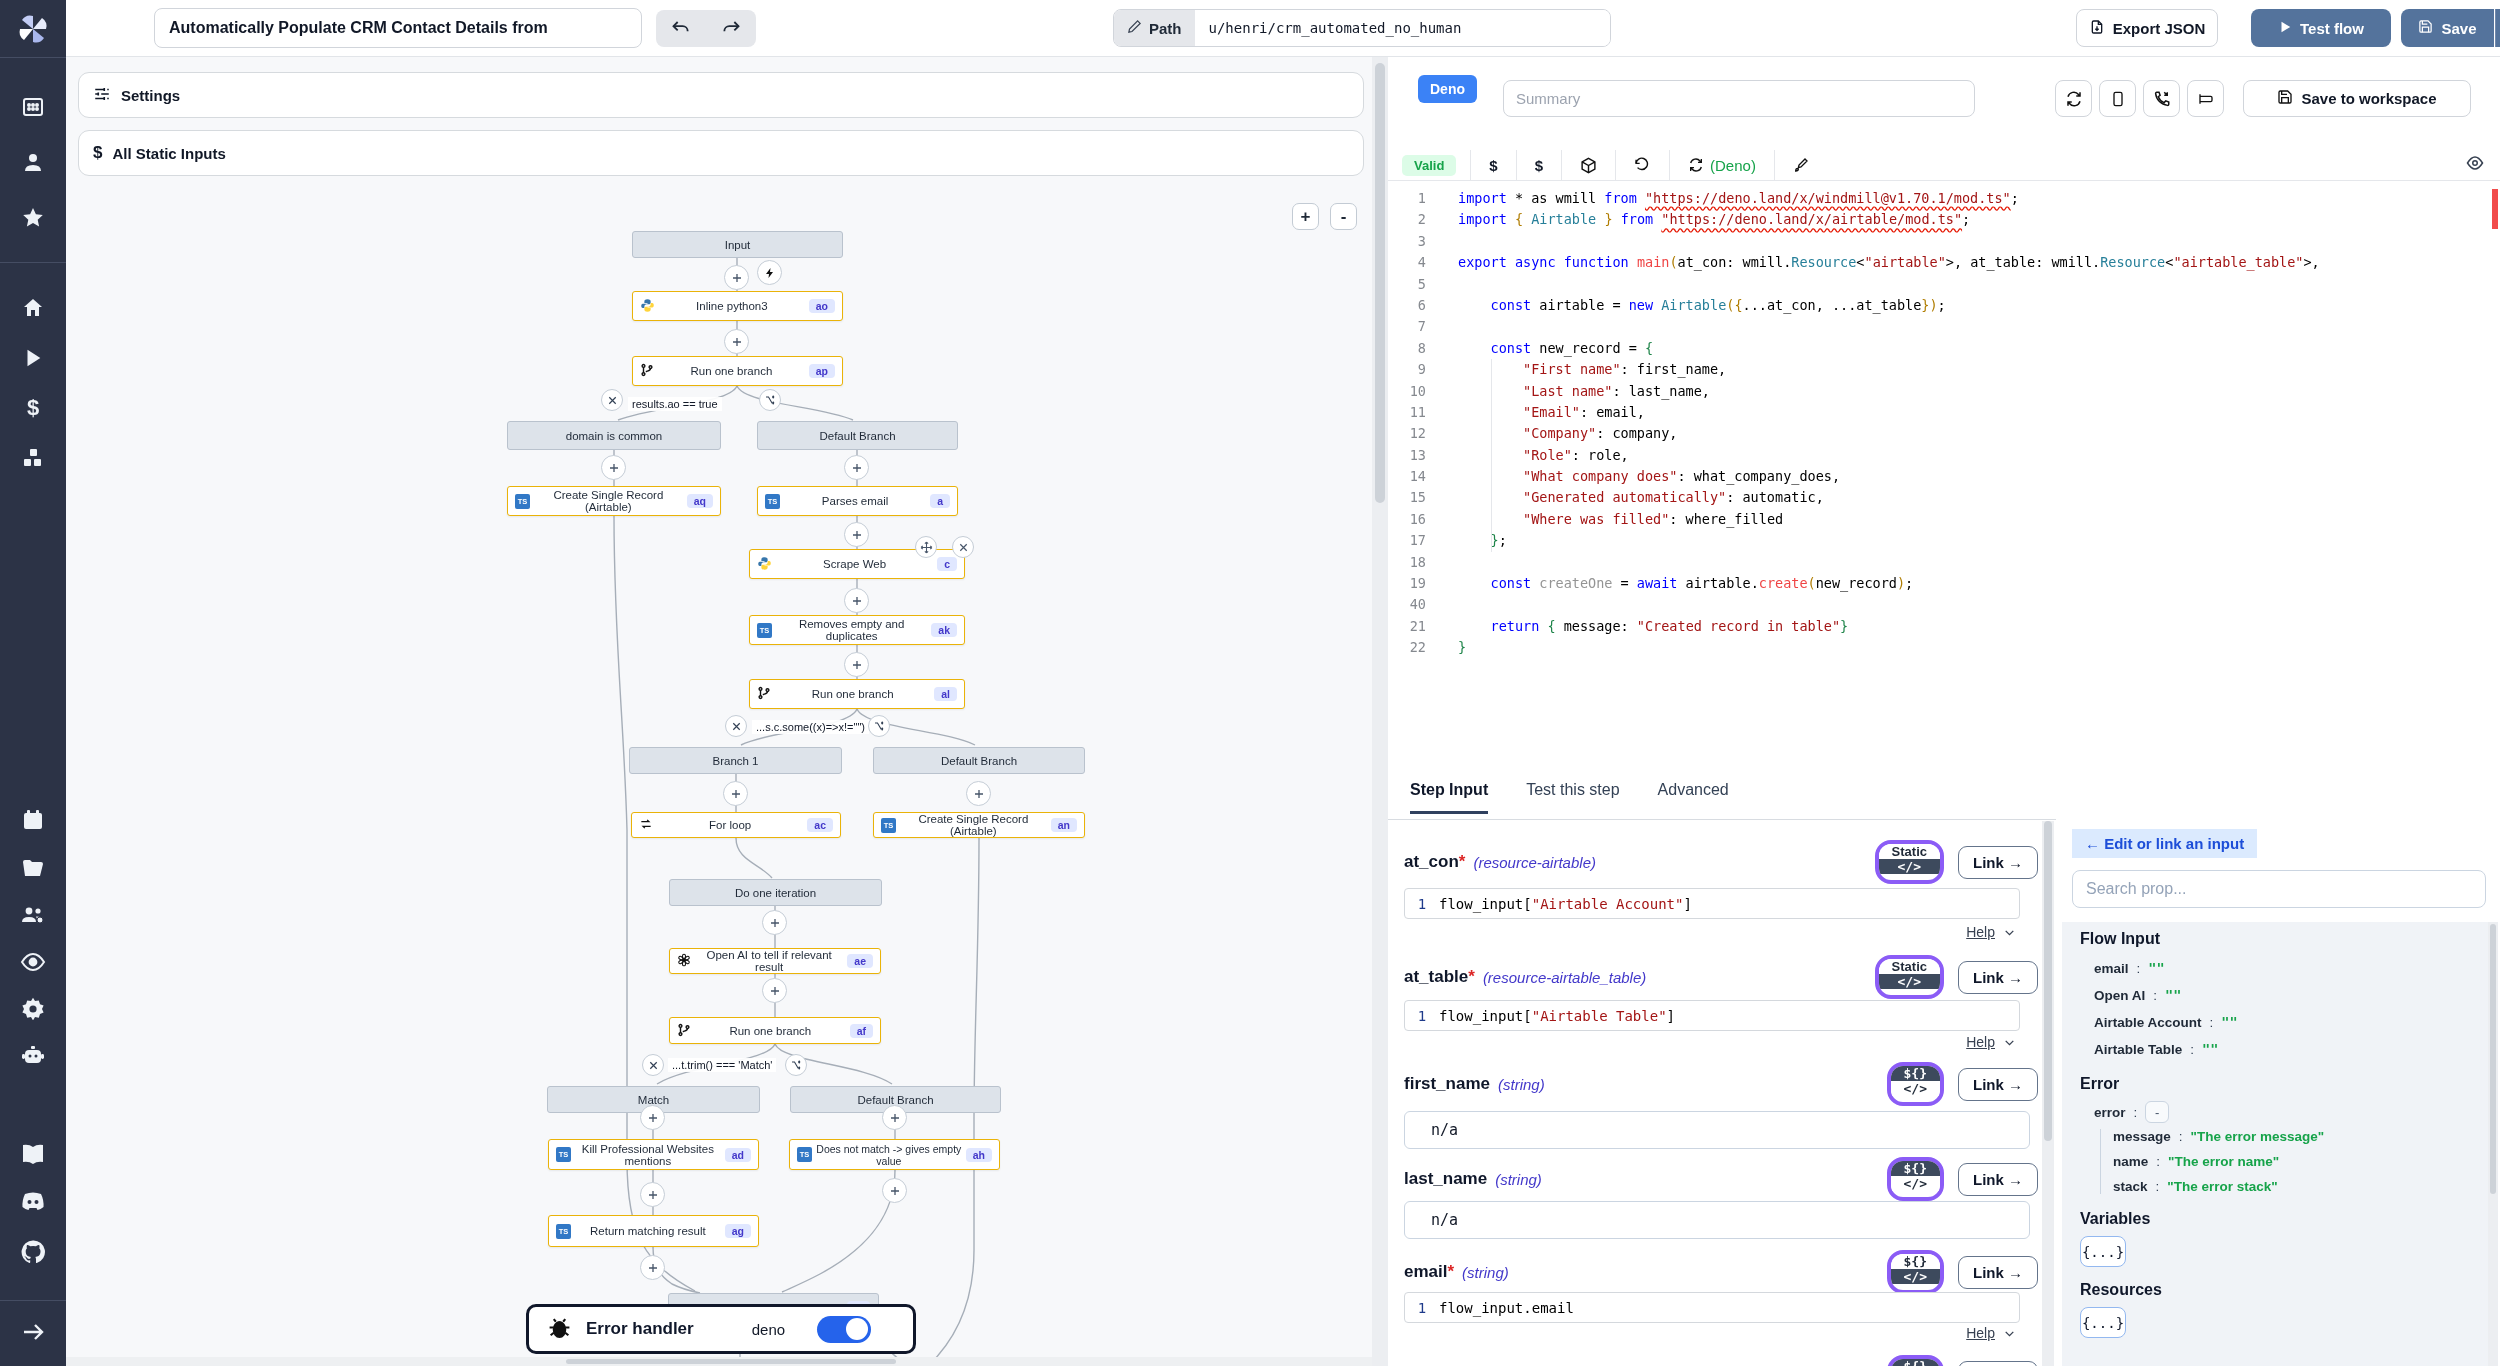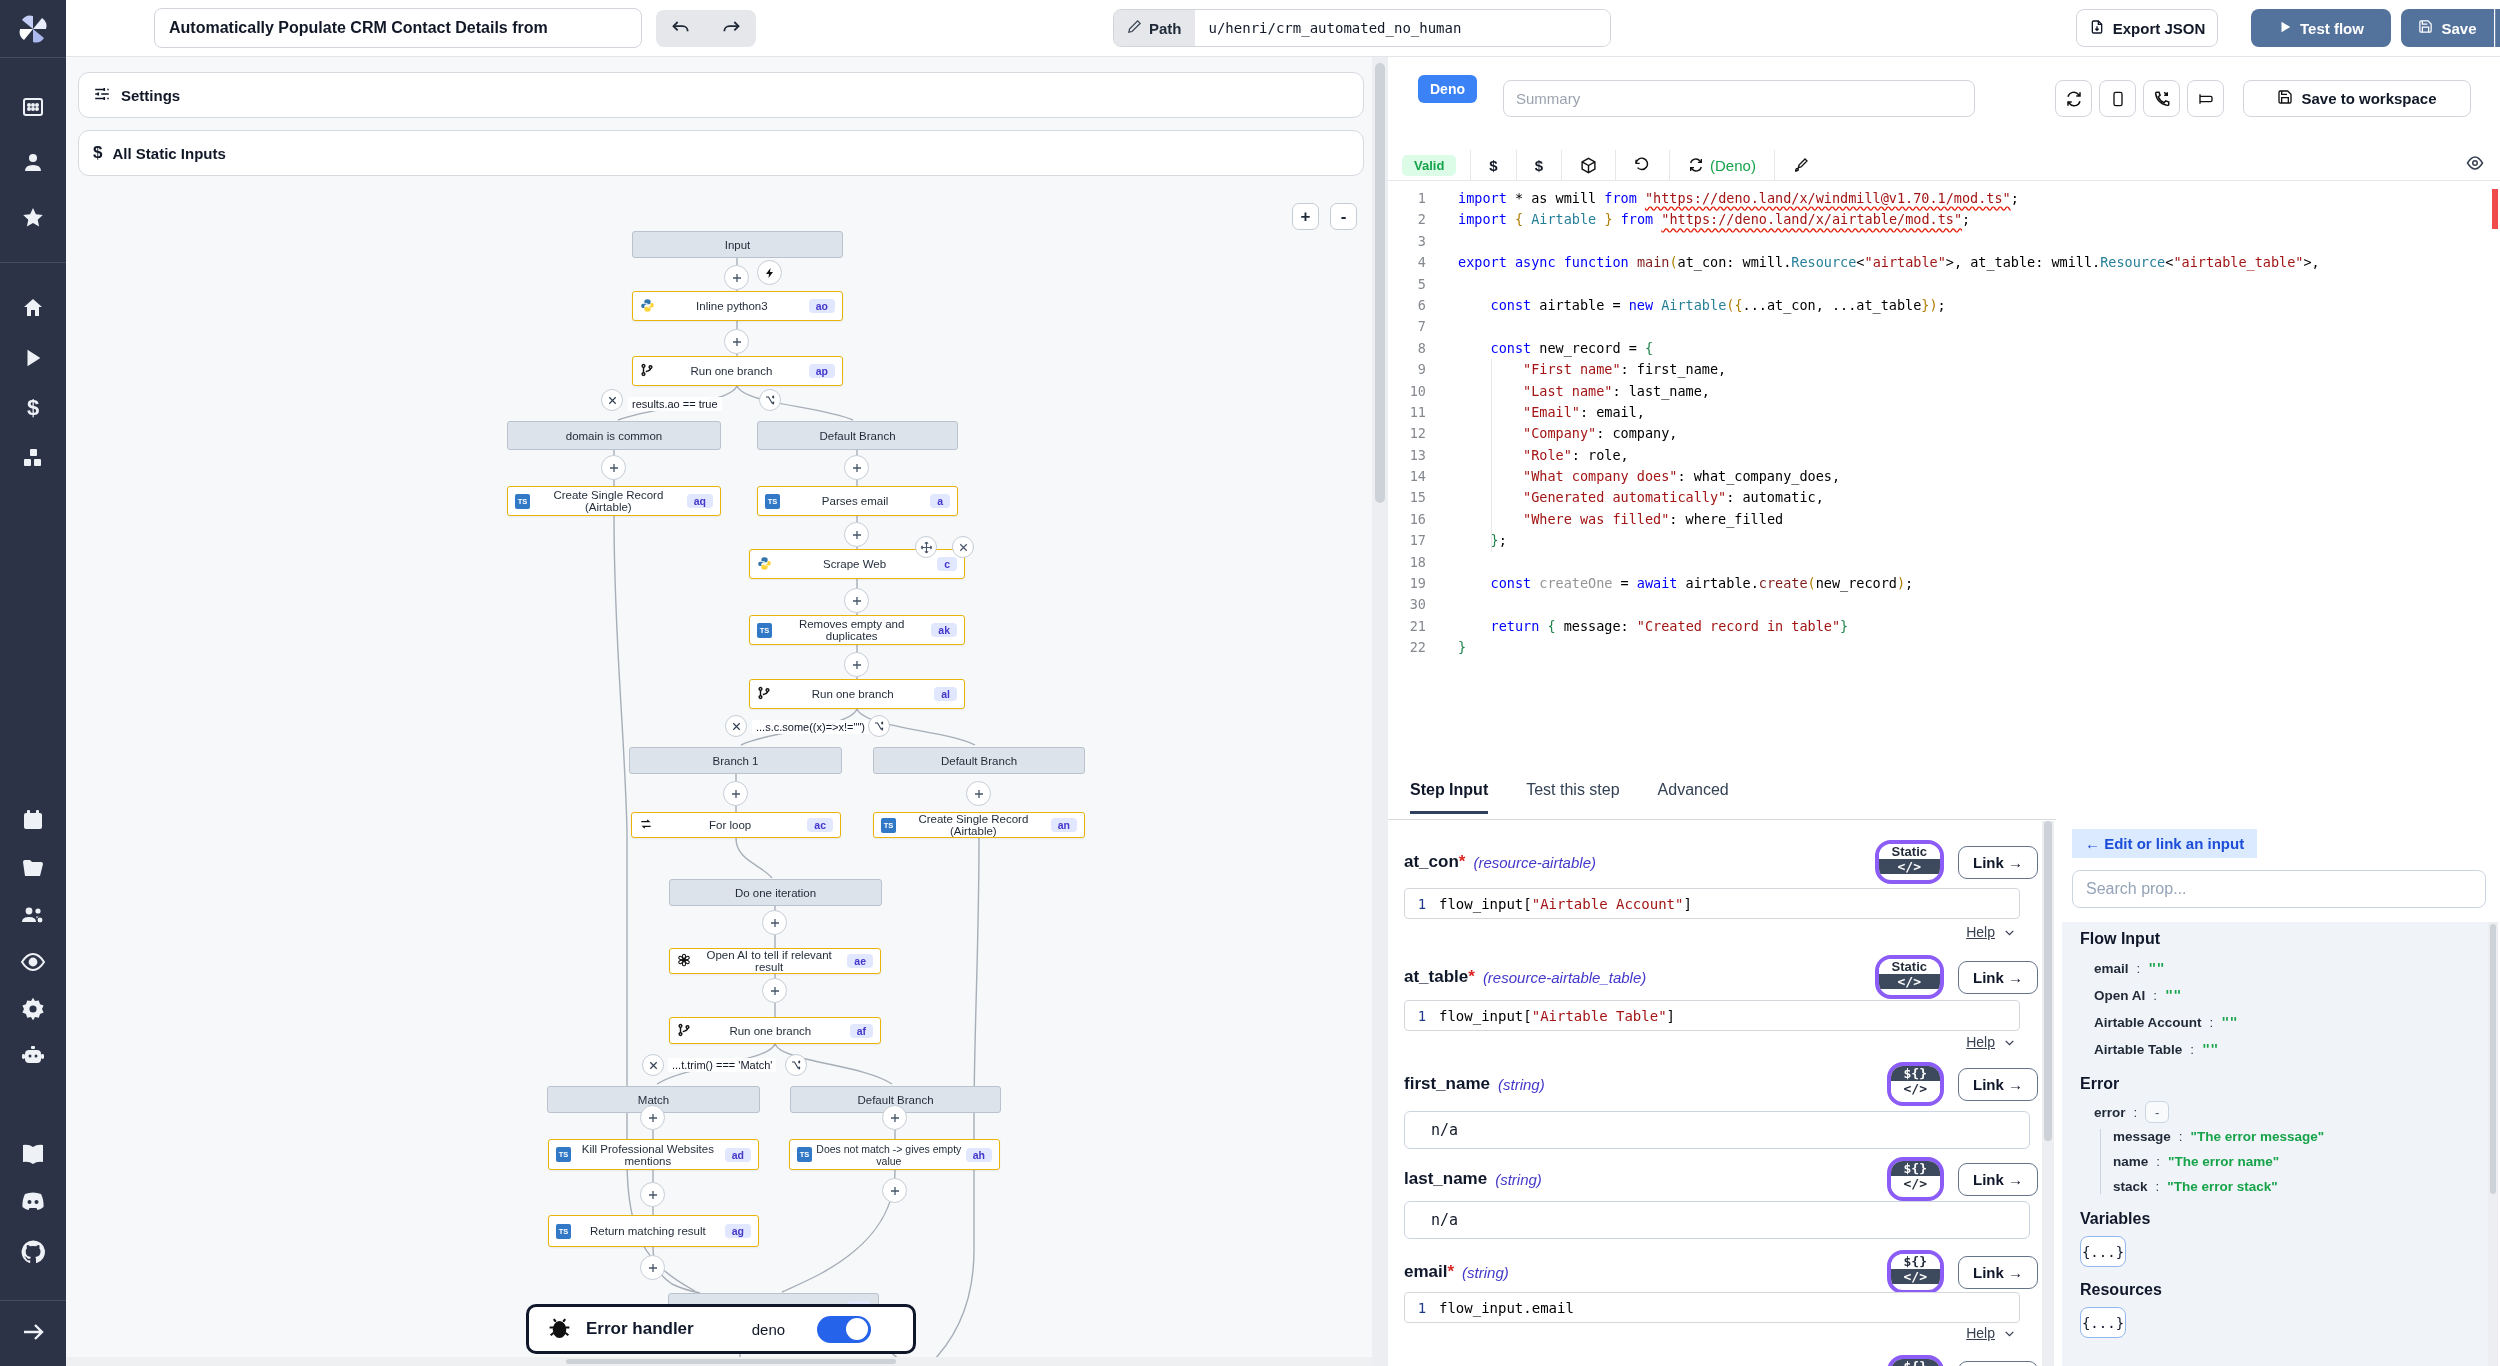--- a/index.html
+++ b/index.html
@@ -67,21 +67,21 @@
   .tool-sep { width:1px; height:30px; background:#e5e7eb; }
   .tool-it { padding:0 18px; display:flex; align-items:center; gap:6px; font-size:15px; color:#111827; font-weight:bold; }
 
   
   #codewrap { left:1388px; top:181px; width:1112px; height:582px; background:#fff; overflow:hidden; z-index:10; }
   #code-gutter { position:absolute; left:0; top:7px; width:38px; text-align:right; color:#85898f; font-size:13.5px; }
   #code-gutter .ln { height:21.4px; line-height:21.4px; }
   #code-lines { position:absolute; left:70px; top:7px; white-space:pre; font-size:13.5px; }
   #code-lines .cl { height:21.4px; line-height:21.4px; }
   .tk-kw{color:#0000ff} .tk-pl{color:#000000} .tk-str{color:#a31515} .tk-ty{color:#267f99}
-  .tk-fn{color:#7f1d1d} .tk-dim{color:#949494} .tk-br{color:#b07d02} .tk-brg{color:#1e8449}
+  .tk-fn{color:#ef4444} .tk-dim{color:#949494} .tk-br{color:#b07d02} .tk-brg{color:#1e8449}
   .tk-url{color:#a31515; text-decoration:underline wavy #e51400; text-underline-offset:3px;}
   .indent-guide { position:absolute; width:1px; background:#e5e7eb; }
   .ruler-mark { position:absolute; background:#f14c4c; }
 
   
   #steppanel { left:1388px; top:763px; width:668px; height:603px; background:#fff; overflow:hidden; z-index:10; }
   .tabs { display:flex; gap:38px; padding:18px 22px 0 22px; font-size:16px; color:#334155; }
   .tab { padding-bottom:12px; }
   .tab.active { color:#0f172a; font-weight:bold; border-bottom:3px solid #30415f; }
   .tabline { position:absolute; left:0; top:56px; width:668px; height:1px; background:#d8dce1; }
@@ -713,21 +713,21 @@
       <div class="ln">10</div>
       <div class="ln">11</div>
       <div class="ln">12</div>
       <div class="ln">13</div>
       <div class="ln">14</div>
       <div class="ln">15</div>
       <div class="ln">16</div>
       <div class="ln">17</div>
       <div class="ln">18</div>
       <div class="ln">19</div>
-      <div class="ln">30</div>
+      <div class="ln">40</div>
       <div class="ln">21</div>
       <div class="ln">22</div>
     </div>
   <div id="code-lines" class="mono"><div class="cl"><span class="tk-kw">import</span><span class="tk-pl"> * as wmill </span><span class="tk-kw">from</span><span class="tk-pl"> </span><span class="tk-url">"https://deno.land/x/windmill@v1.70.1/mod.ts"</span><span class="tk-pl">;</span></div><div class="cl"><span class="tk-kw">import</span><span class="tk-pl"> </span><span class="tk-br">{</span><span class="tk-pl"> </span><span class="tk-ty">Airtable</span><span class="tk-pl"> </span><span class="tk-br">}</span><span class="tk-pl"> </span><span class="tk-kw">from</span><span class="tk-pl"> </span><span class="tk-url">"https://deno.land/x/airtable/mod.ts"</span><span class="tk-pl">;</span></div><div class="cl"></div><div class="cl"><span class="tk-kw">export</span><span class="tk-pl"> </span><span class="tk-kw">async</span><span class="tk-pl"> </span><span class="tk-kw">function</span><span class="tk-pl"> </span><span class="tk-fn">main</span><span class="tk-br">(</span><span class="tk-pl">at_con: wmill.</span><span class="tk-ty">Resource</span><span class="tk-pl">&lt;</span><span class="tk-str">"airtable"</span><span class="tk-pl">&gt;, at_table: wmill.</span><span class="tk-ty">Resource</span><span class="tk-pl">&lt;</span><span class="tk-str">"airtable_table"</span><span class="tk-pl">&gt;,</span></div><div class="cl"></div><div class="cl"><span class="tk-pl">    </span><span class="tk-kw">const</span><span class="tk-pl"> airtable = </span><span class="tk-kw">new</span><span class="tk-pl"> </span><span class="tk-ty">Airtable</span><span class="tk-br">({</span><span class="tk-pl">...at_con, ...at_table</span><span class="tk-br">})</span><span class="tk-pl">;</span></div><div class="cl"></div><div class="cl"><span class="tk-pl">    </span><span class="tk-kw">const</span><span class="tk-pl"> new_record = </span><span class="tk-brg">{</span></div><div class="cl"><span class="tk-pl">        </span><span class="tk-str">"First name"</span><span class="tk-pl">: first_name,</span></div><div class="cl"><span class="tk-pl">        </span><span class="tk-str">"Last name"</span><span class="tk-pl">: last_name,</span></div><div class="cl"><span class="tk-pl">        </span><span class="tk-str">"Email"</span><span class="tk-pl">: email,</span></div><div class="cl"><span class="tk-pl">        </span><span class="tk-str">"Company"</span><span class="tk-pl">: company,</span></div><div class="cl"><span class="tk-pl">        </span><span class="tk-str">"Role"</span><span class="tk-pl">: role,</span></div><div class="cl"><span class="tk-pl">        </span><span class="tk-str">"What company does"</span><span class="tk-pl">: what_company_does,</span></div><div class="cl"><span class="tk-pl">        </span><span class="tk-str">"Generated automatically"</span><span class="tk-pl">: automatic,</span></div><div class="cl"><span class="tk-pl">        </span><span class="tk-str">"Where was filled"</span><span class="tk-pl">: where_filled</span></div><div class="cl"><span class="tk-pl">    </span><span class="tk-brg">}</span><span class="tk-pl">;</span></div><div class="cl"></div><div class="cl"><span class="tk-pl">    </span><span class="tk-kw">const</span><span class="tk-pl"> </span><span class="tk-dim">createOne</span><span class="tk-pl"> = </span><span class="tk-kw">await</span><span class="tk-pl"> airtable.</span><span class="tk-fn">create</span><span class="tk-br">(</span><span class="tk-pl">new_record</span><span class="tk-br">)</span><span class="tk-pl">;</span></div><div class="cl"></div><div class="cl"><span class="tk-pl">    </span><span class="tk-kw">return</span><span class="tk-pl"> </span><span class="tk-brg">{</span><span class="tk-pl"> message: </span><span class="tk-str">"Created record in table"</span><span class="tk-brg">}</span></div><div class="cl"><span class="tk-brg">}</span></div></div>
   <div class="indent-guide" style="left:103px; top:178px; height:193px"></div>
   <div class="ruler-mark" style="right:2px; top:8px; width:6px; height:40px"></div>
 </div>
 
 <div id="steppanel" class="abs">
   <div class="tabs">

